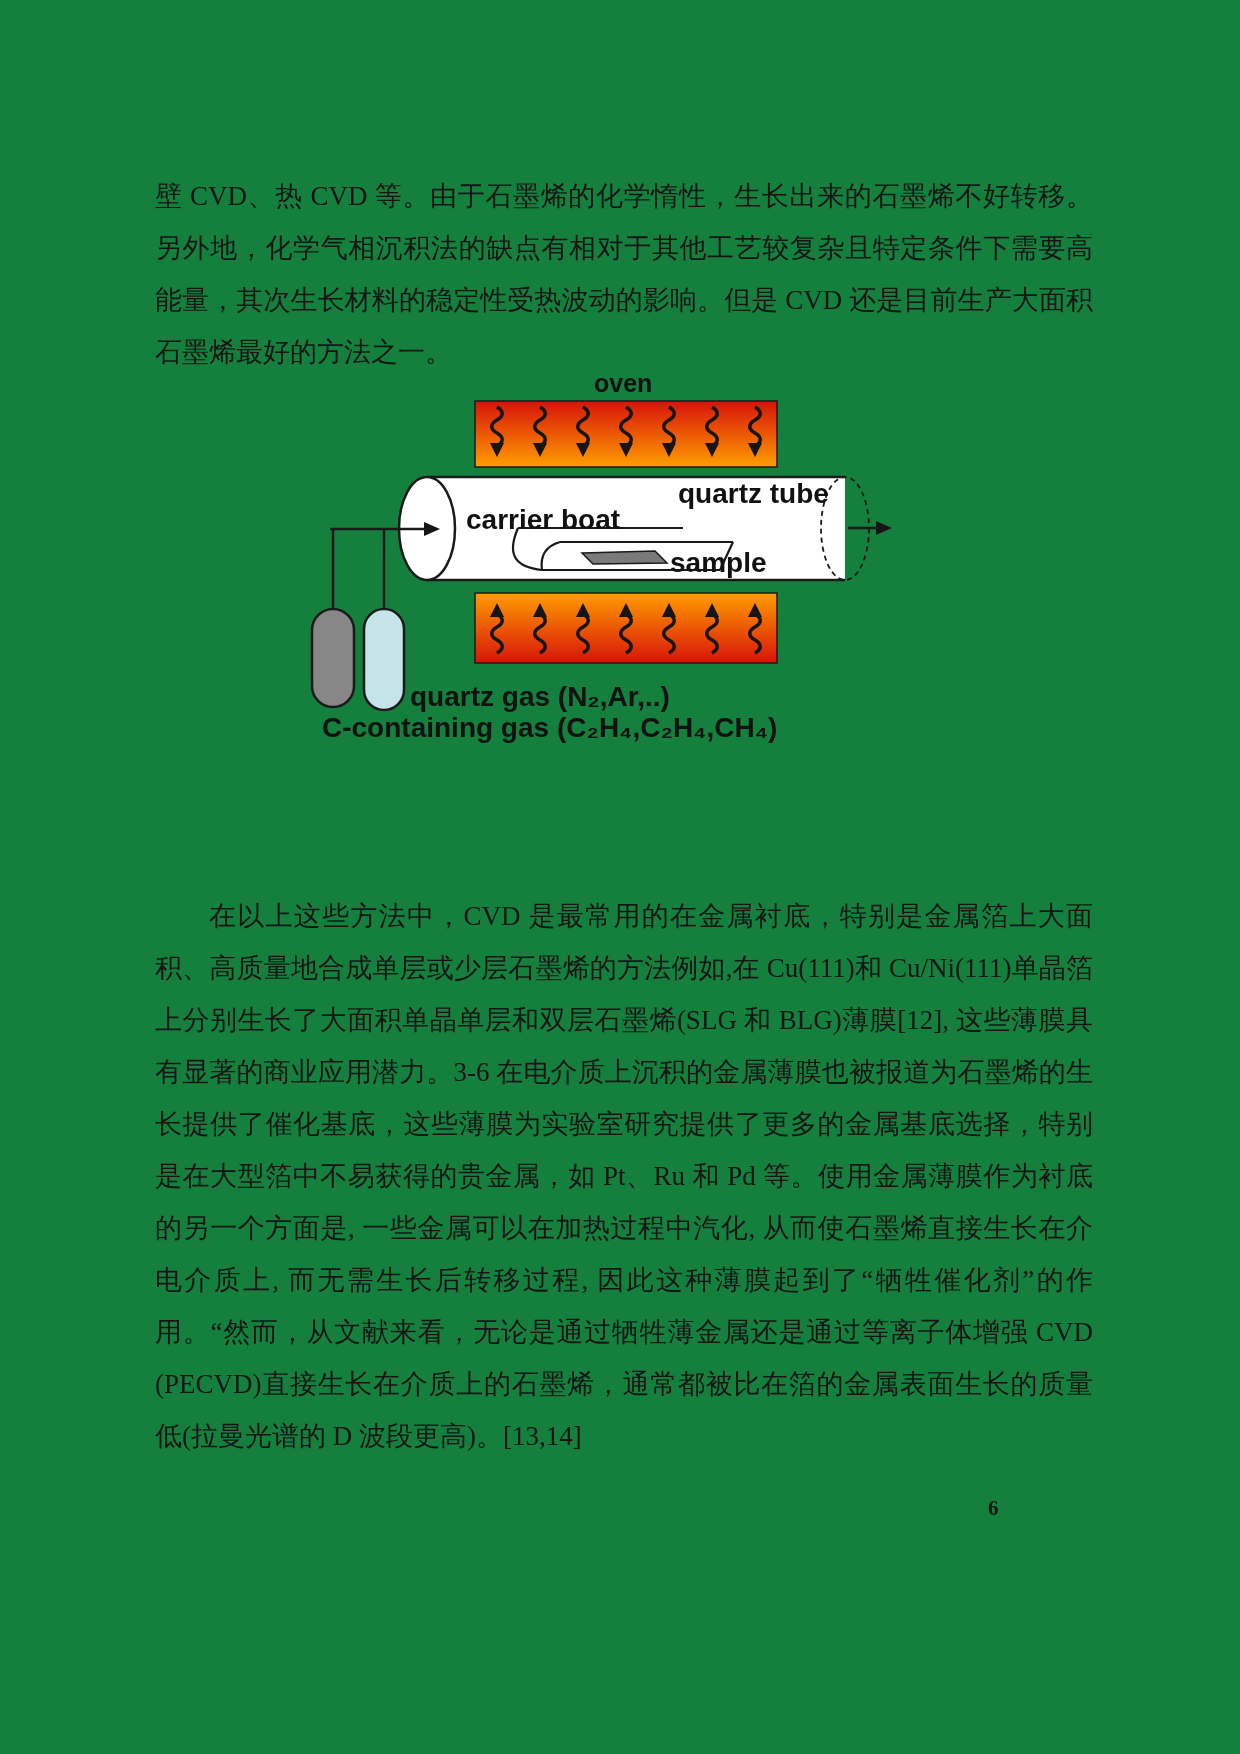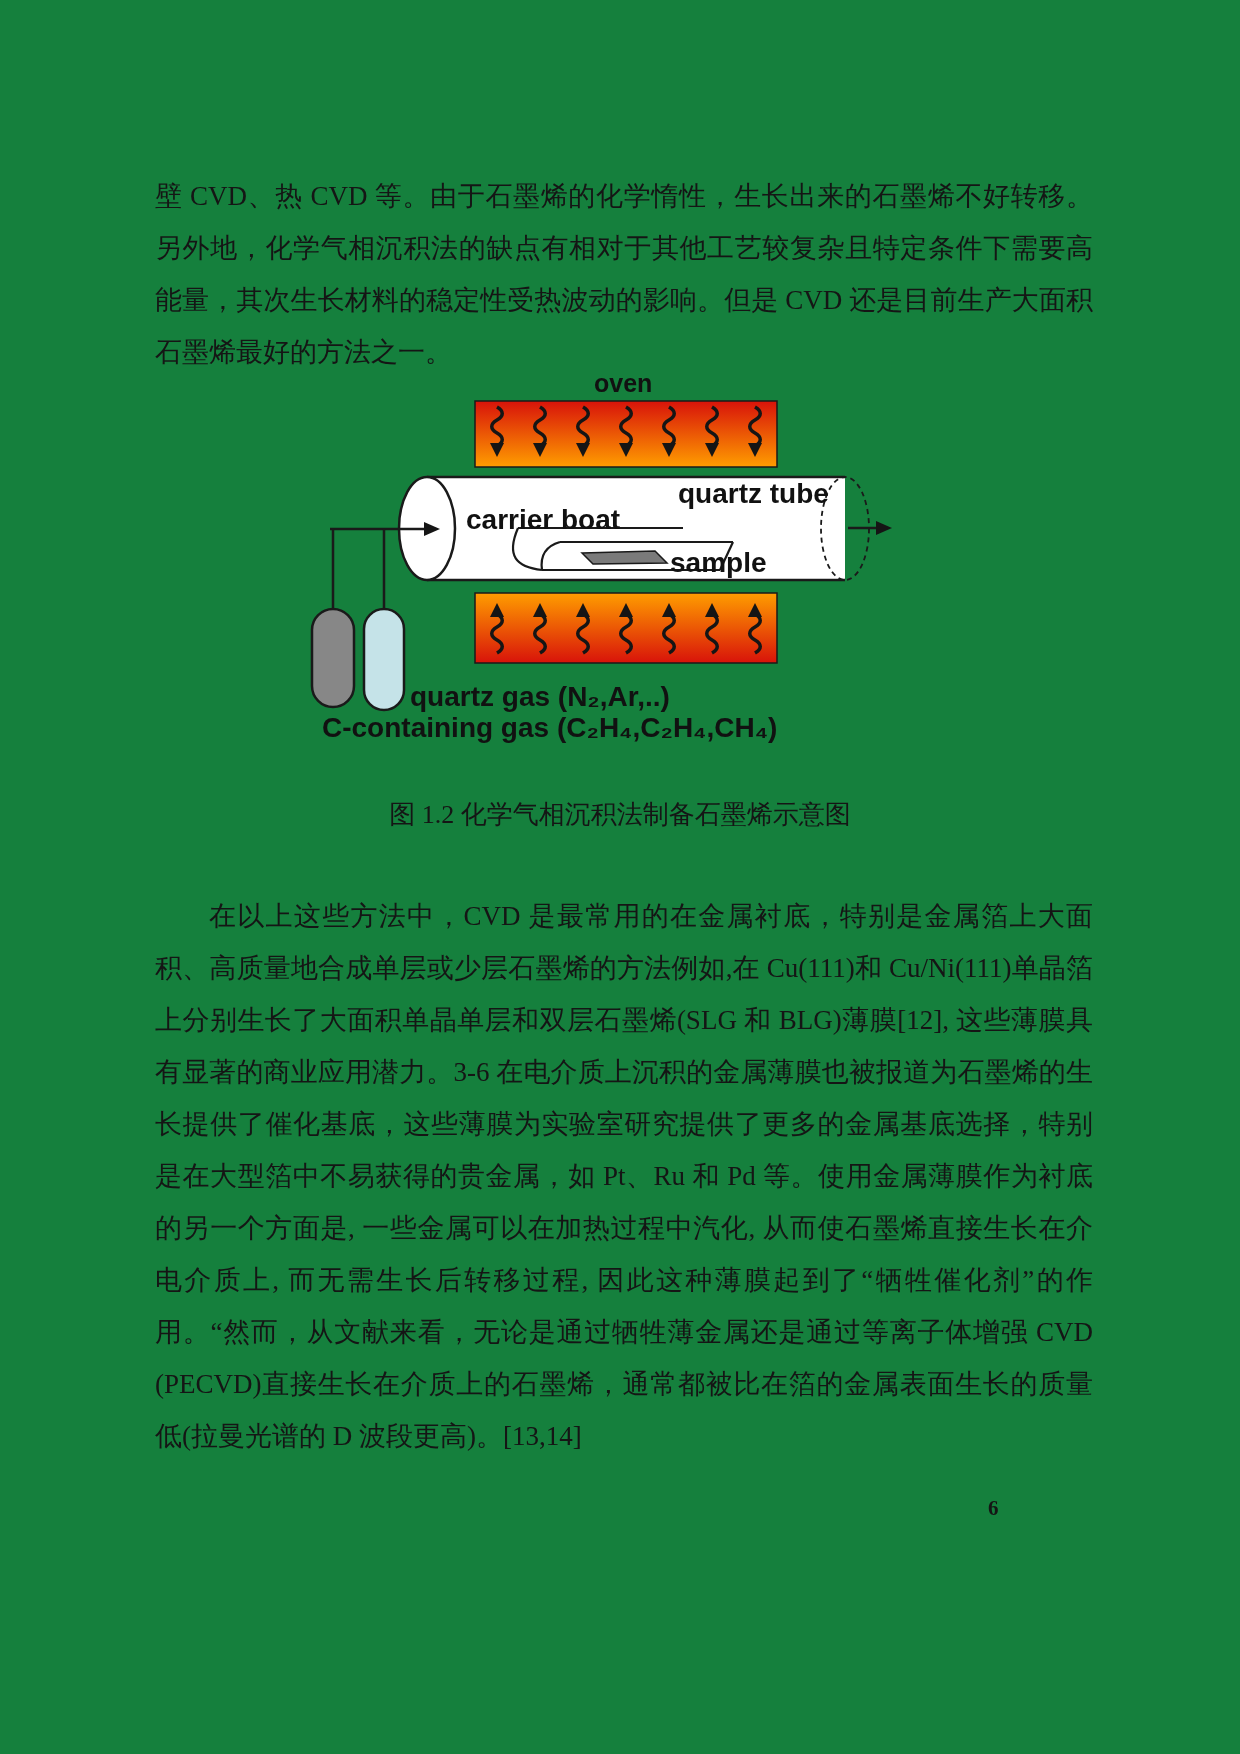--- a/index.html
+++ b/index.html
@@ -134,19 +134,18 @@
     </svg>
 
     <span class="dlabel lbl-oven">oven</span>
     <span class="dlabel lbl-quartz-tube">quartz tube</span>
     <span class="dlabel lbl-quartz-boat">carrier boat</span>
     <span class="dlabel lbl-sample">sample</span>
     <span class="dlabel lbl-carrier">quartz gas (N₂,Ar,..)</span>
     <span class="dlabel lbl-ccontain">C-containing gas (C₂H₄,C₂H₄,CH₄)</span>
   </div>
 
-  <div class="caption">图 1.2 化学气相沉积法制备石墨烯示意图</div>
 
   <p class="body-text p2">在以上这些方法中，CVD 是最常用的在金属衬底，特别是金属箔上大面积、高质量地合成单层或少层石墨烯的方法例如,在 Cu(111)和 Cu/Ni(111)单晶箔上分别生长了大面积单晶单层和双层石墨烯(SLG 和 BLG)薄膜[12], 这些薄膜具有显著的商业应用潜力。3-6 在电介质上沉积的金属薄膜也被报道为石墨烯的生长提供了催化基底，这些薄膜为实验室研究提供了更多的金属基底选择，特别是在大型箔中不易获得的贵金属，如 Pt、Ru 和 Pd 等。使用金属薄膜作为衬底的另一个方面是, 一些金属可以在加热过程中汽化, 从而使石墨烯直接生长在介电介质上, 而无需生长后转移过程, 因此这种薄膜起到了“牺牲催化剂”的作用。“然而，从文献来看，无论是通过牺牲薄金属还是通过等离子体增强 CVD (PECVD)直接生长在介质上的石墨烯，通常都被比在箔的金属表面生长的质量低(拉曼光谱的 D 波段更高)。[13,14]</p>
 
   <div class="page-number">6</div>
 
 </div>
 
 </body></html>

